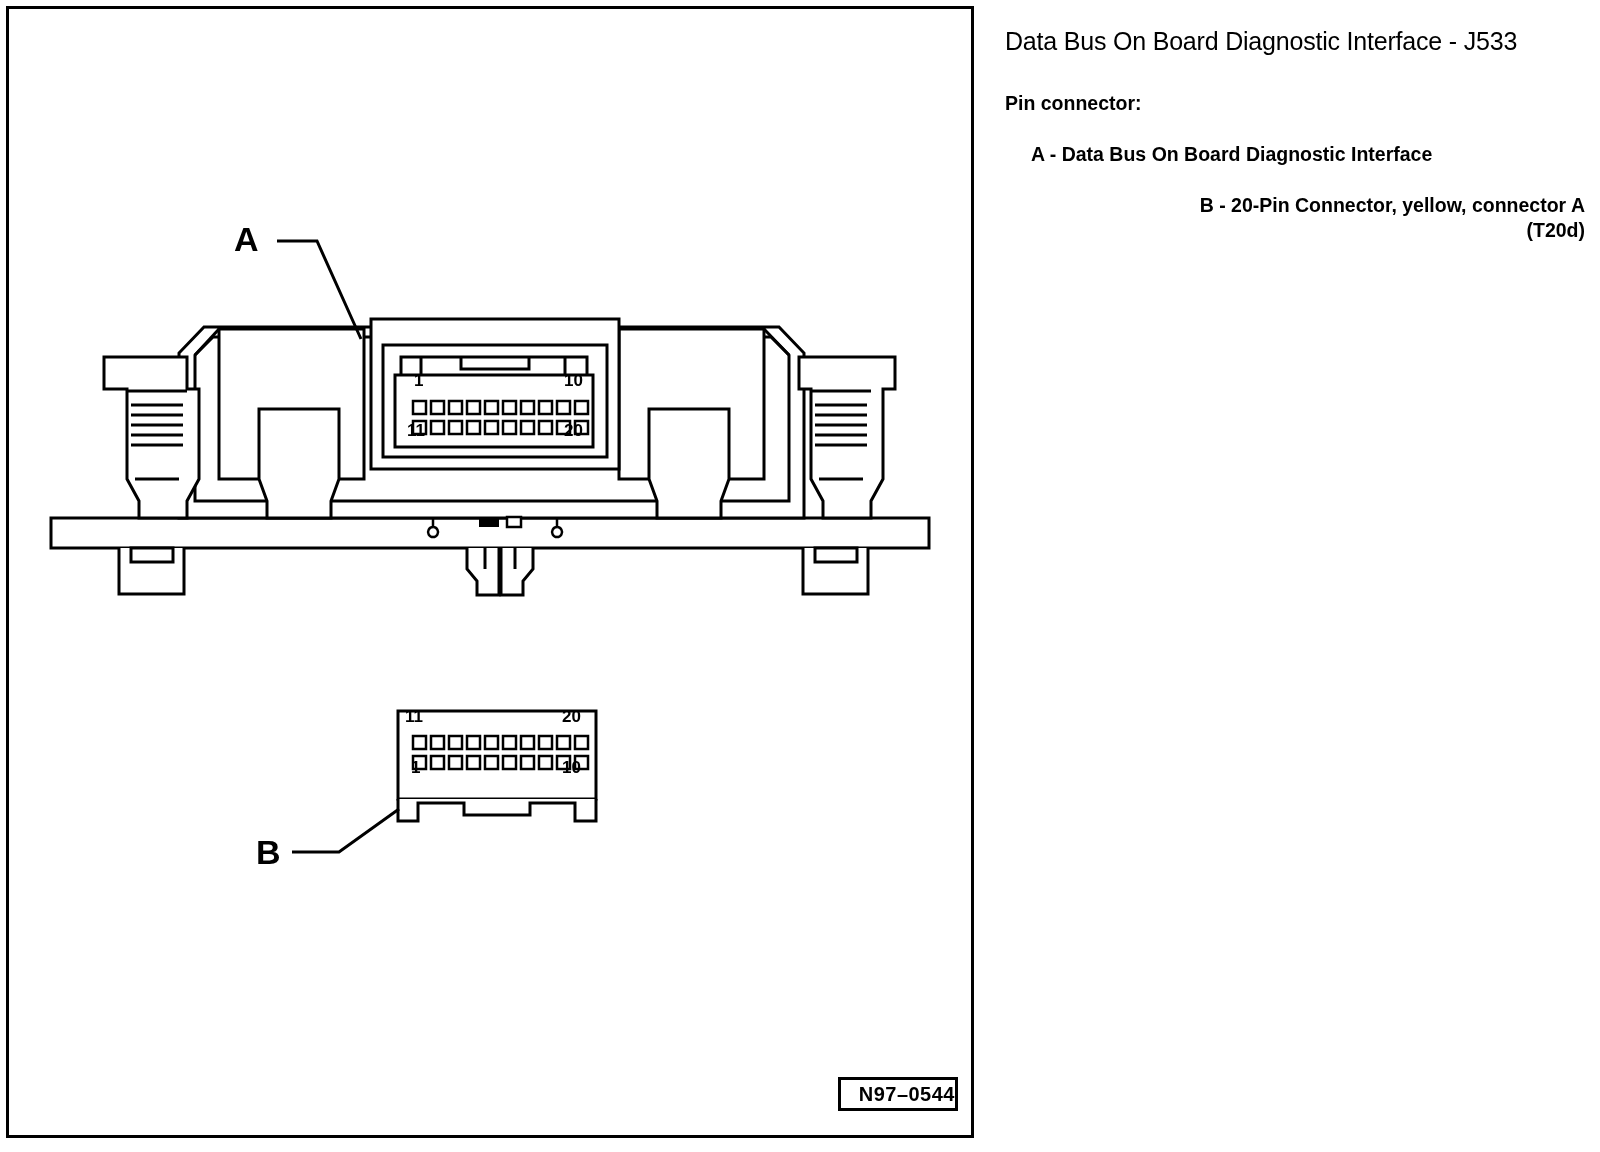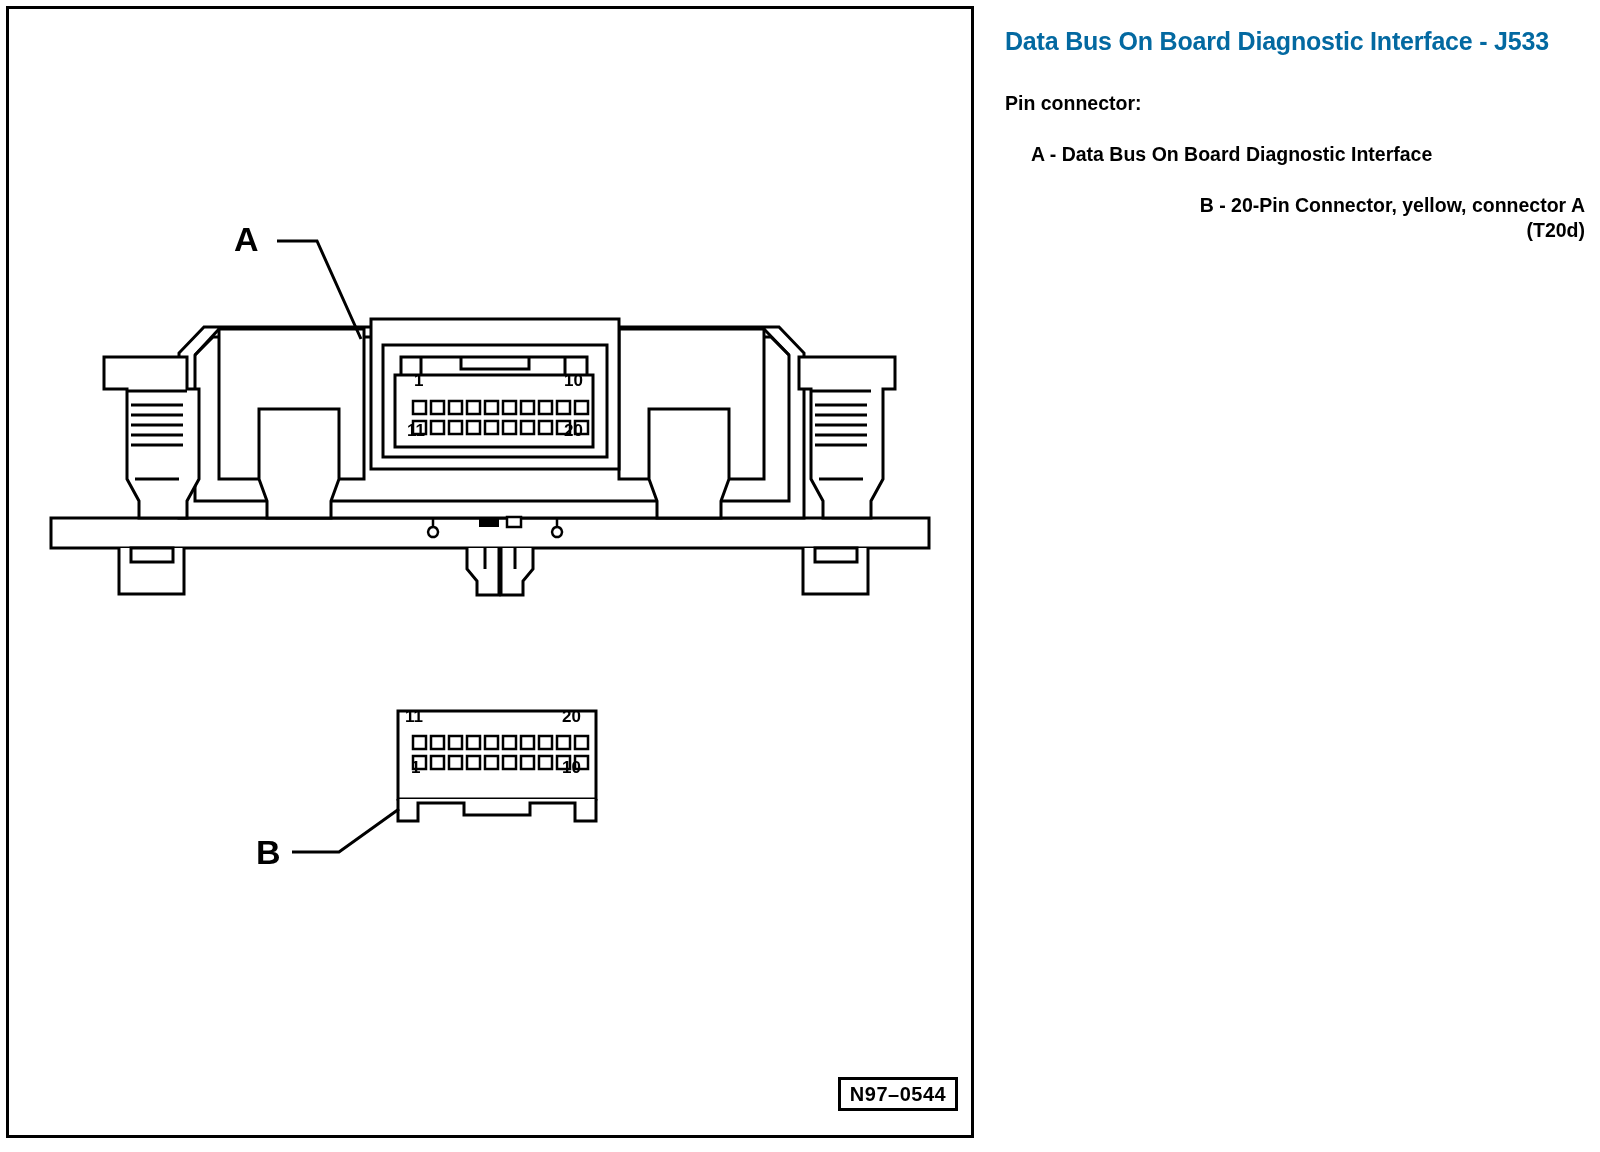--- a/index.html
+++ b/index.html
@@ -39,40 +39,40 @@
   #figure-id-box {
     position: absolute;
     left: 829px;
     top: 1068px;
     width: 120px;
     height: 34px;
     border: 3px solid #000;
     box-sizing: border-box;
     display: flex;
     align-items: center;
-    justify-content: center;
+    justify-content: flex-end;
     font-size: 20px;
     font-weight: bold;
     letter-spacing: 0.5px;
     background: #fff;
   }
   
   #legend {
     position: absolute;
     left: 1005px;
     top: 26px;
     width: 580px;
   }
   #legend-title {
     font-size: 25px;
-    font-weight: bold;
+    font-weight: normal;
     line-height: 1.25;
     letter-spacing: -0.2px;
     margin: 0 0 34px 0;
-    color: #0369a1;
+    color: #000000;
   }
   .legend-item {
     font-size: 19.5px;
     font-weight: bold;
     line-height: 1.28;
     color: #000;
     margin: 0 0 26px 0;
   }
   .legend-item.indent {
     padding-left: 28px;

